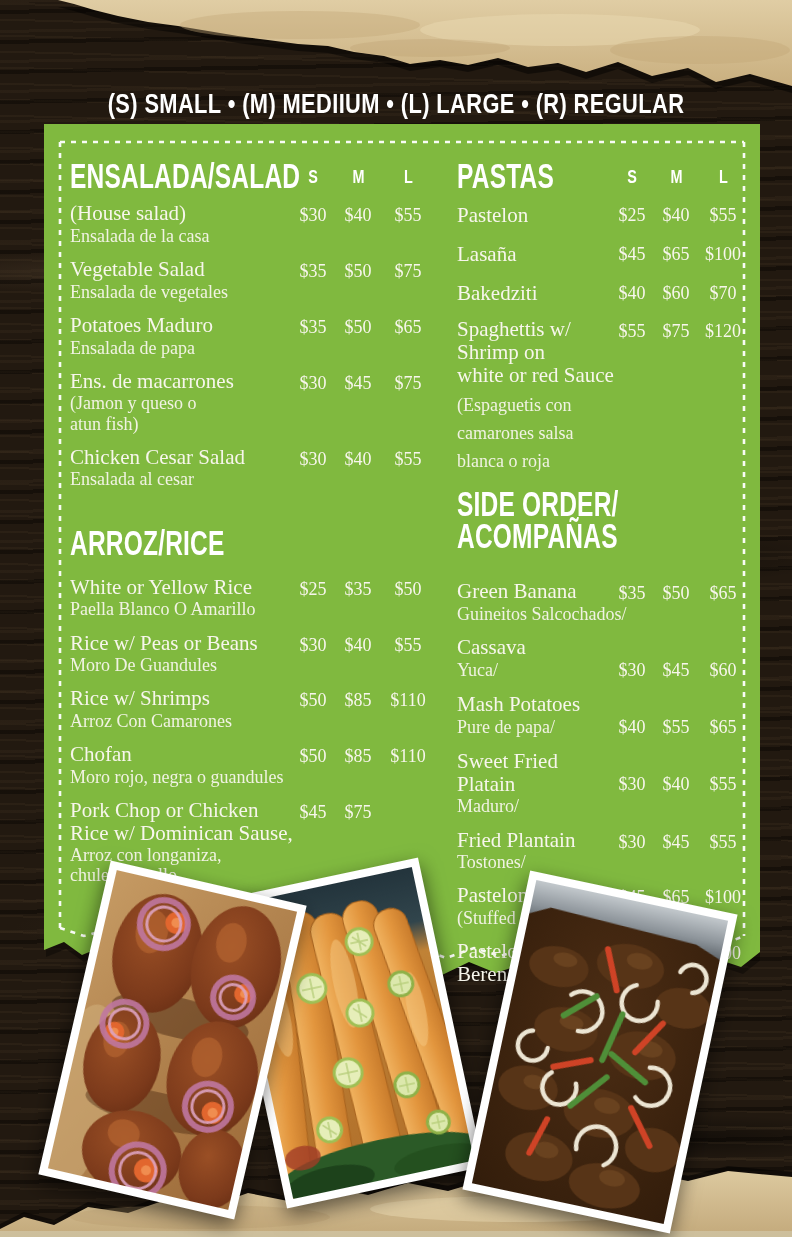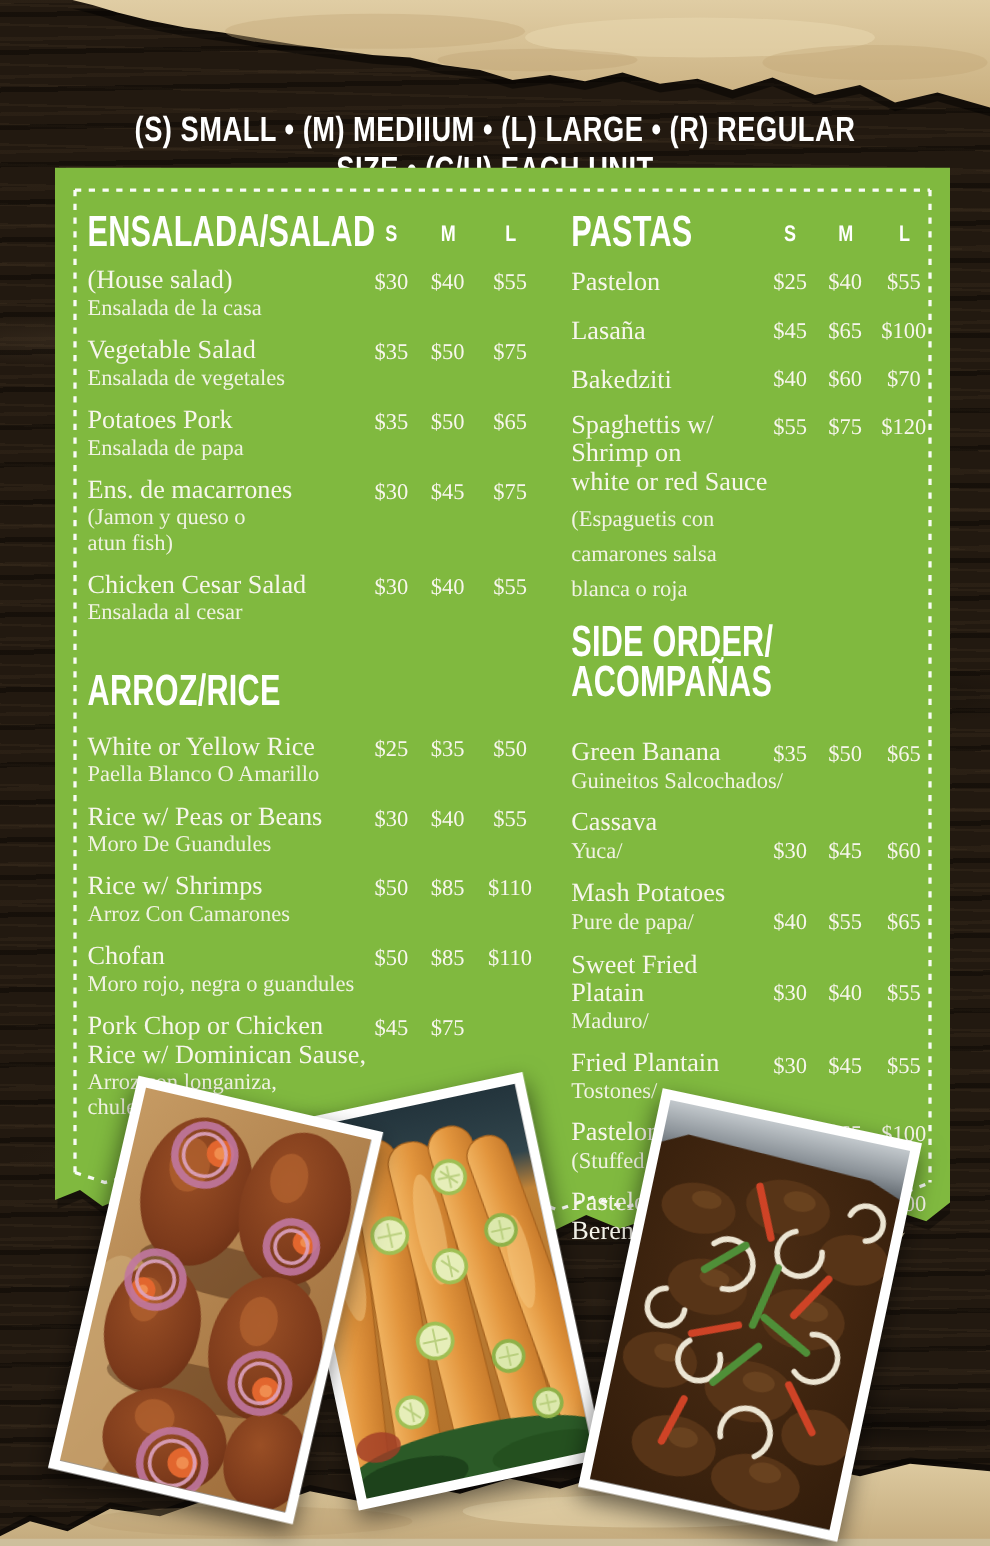--- a/index.html
+++ b/index.html
@@ -19,21 +19,21 @@
   .paper-top,.paper-bottom{position:absolute;left:0;}
   .paper-top{top:0;}
   .paper-bottom{bottom:0;}
 
   .legend{position:absolute;top:88px;left:0;width:792px;text-align:center;color:#fff;
     font-family:"Liberation Sans",sans-serif;font-weight:700;font-size:28px;letter-spacing:.5px;}
   .legend .cond{transform:scaleX(.78);transform-origin:50% 50%;}
 
   .cond{display:inline-block;white-space:pre-line;}
 
-  .panel{position:absolute;left:44px;top:134px;width:716px;height:900px;}
+  .panel{position:absolute;left:44px;top:124px;width:716px;height:900px;}
   .panel .bg{position:absolute;left:0;top:0;}
 
   .col{position:absolute;color:#f7f6ec;}
   .col-left{left:26px;top:36px;width:366px;}
   .col-right{left:413px;top:36px;width:292px;}
 
   .row{display:grid;align-items:start;}
   .col-left .row{grid-template-columns:220px 46px 44px 56px;}
   .col-right .row{grid-template-columns:152px 46px 42px 52px;}
 
@@ -126,21 +126,21 @@
             <div class="iname">Vegetable Salad</div>
              <div class="idesc">Ensalada de vegetales</div>
           </div>
         <div class="price">$35</div>
         <div class="price">$50</div>
         <div class="price">$75</div>
       </div>
 
       <div class="row item">
         <div>
-            <div class="iname">Potatoes Pork</div>
+            <div class="iname">Potatoes Maduro</div>
              <div class="idesc">Ensalada de papa</div>
           </div>
         <div class="price">$35</div>
         <div class="price">$50</div>
         <div class="price">$65</div>
       </div>
 
       <div class="row item">
         <div>
             <div class="iname">Ens. de macarrones</div>

